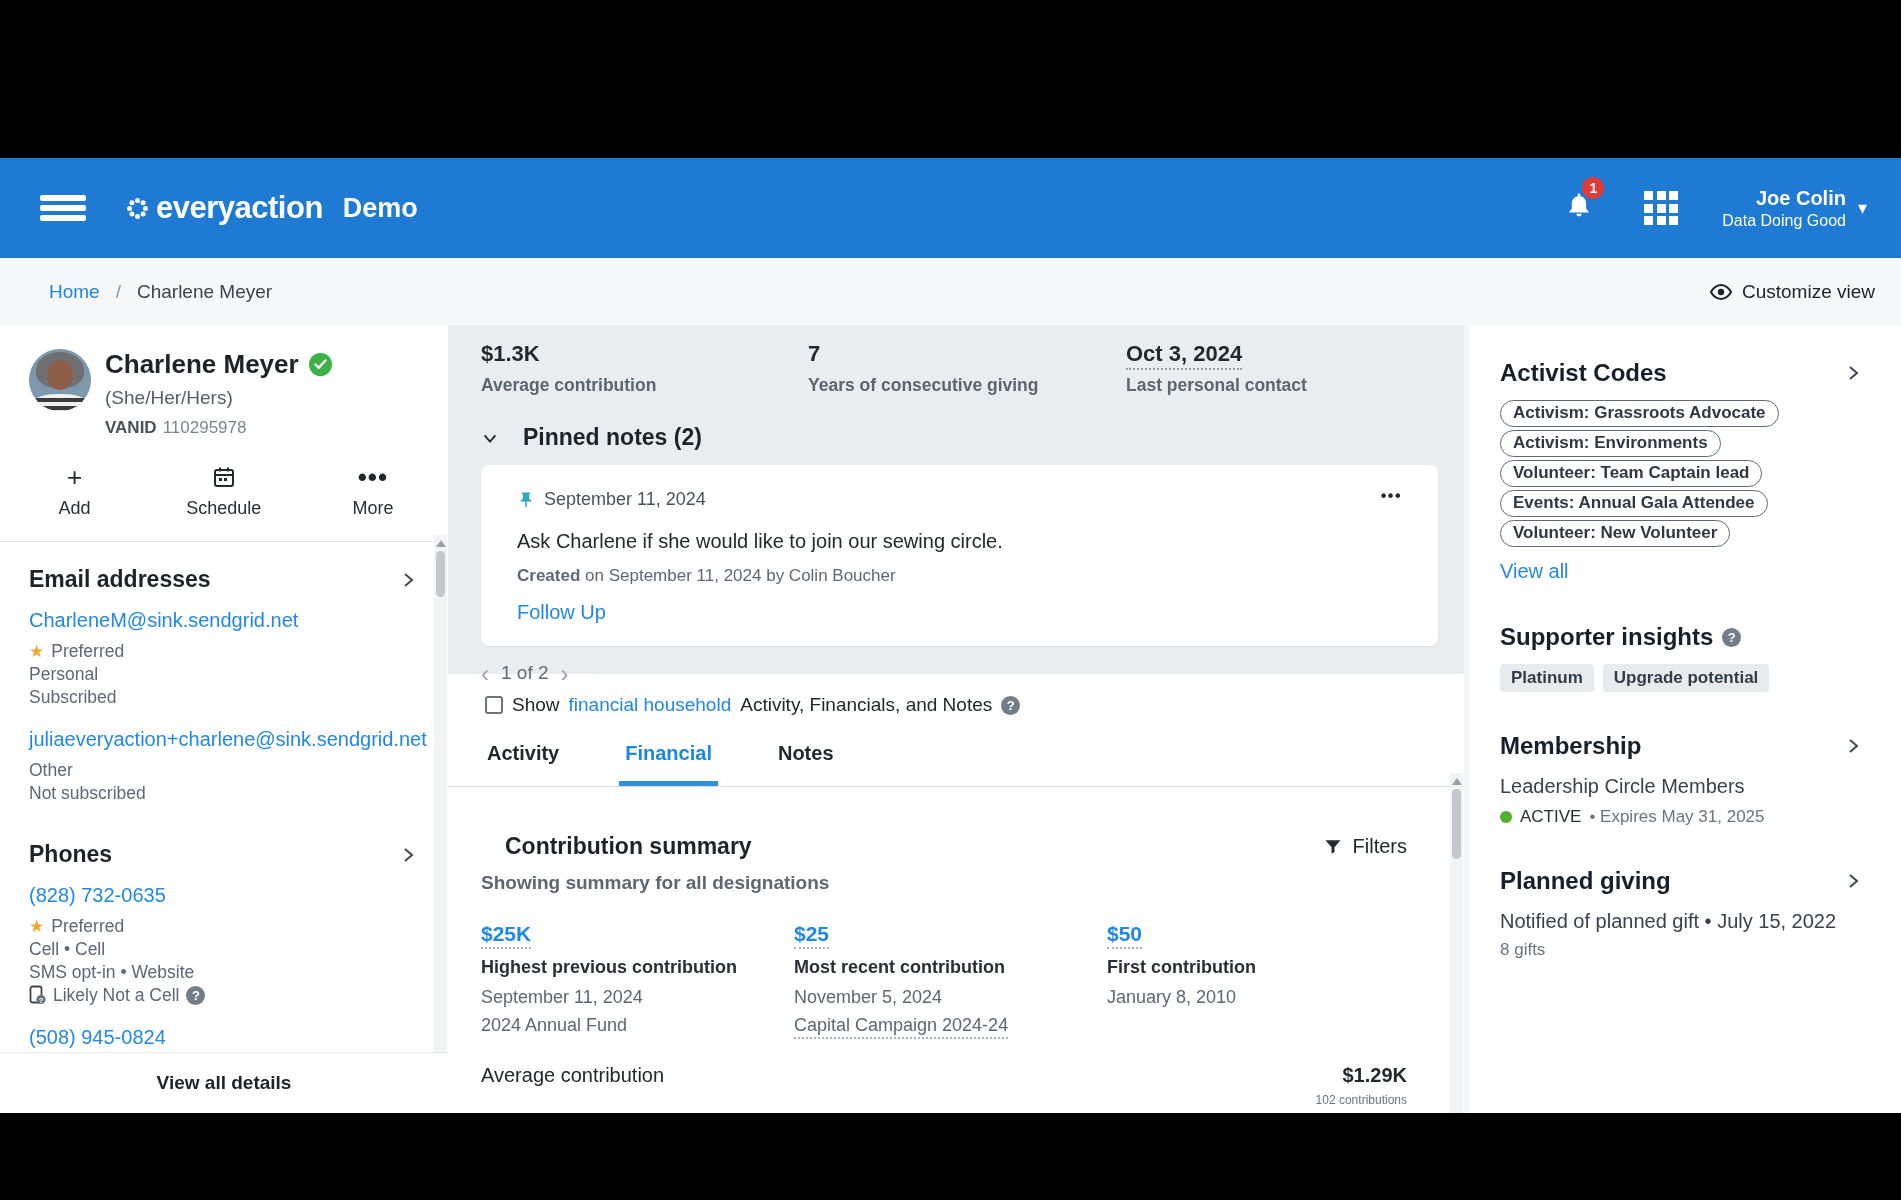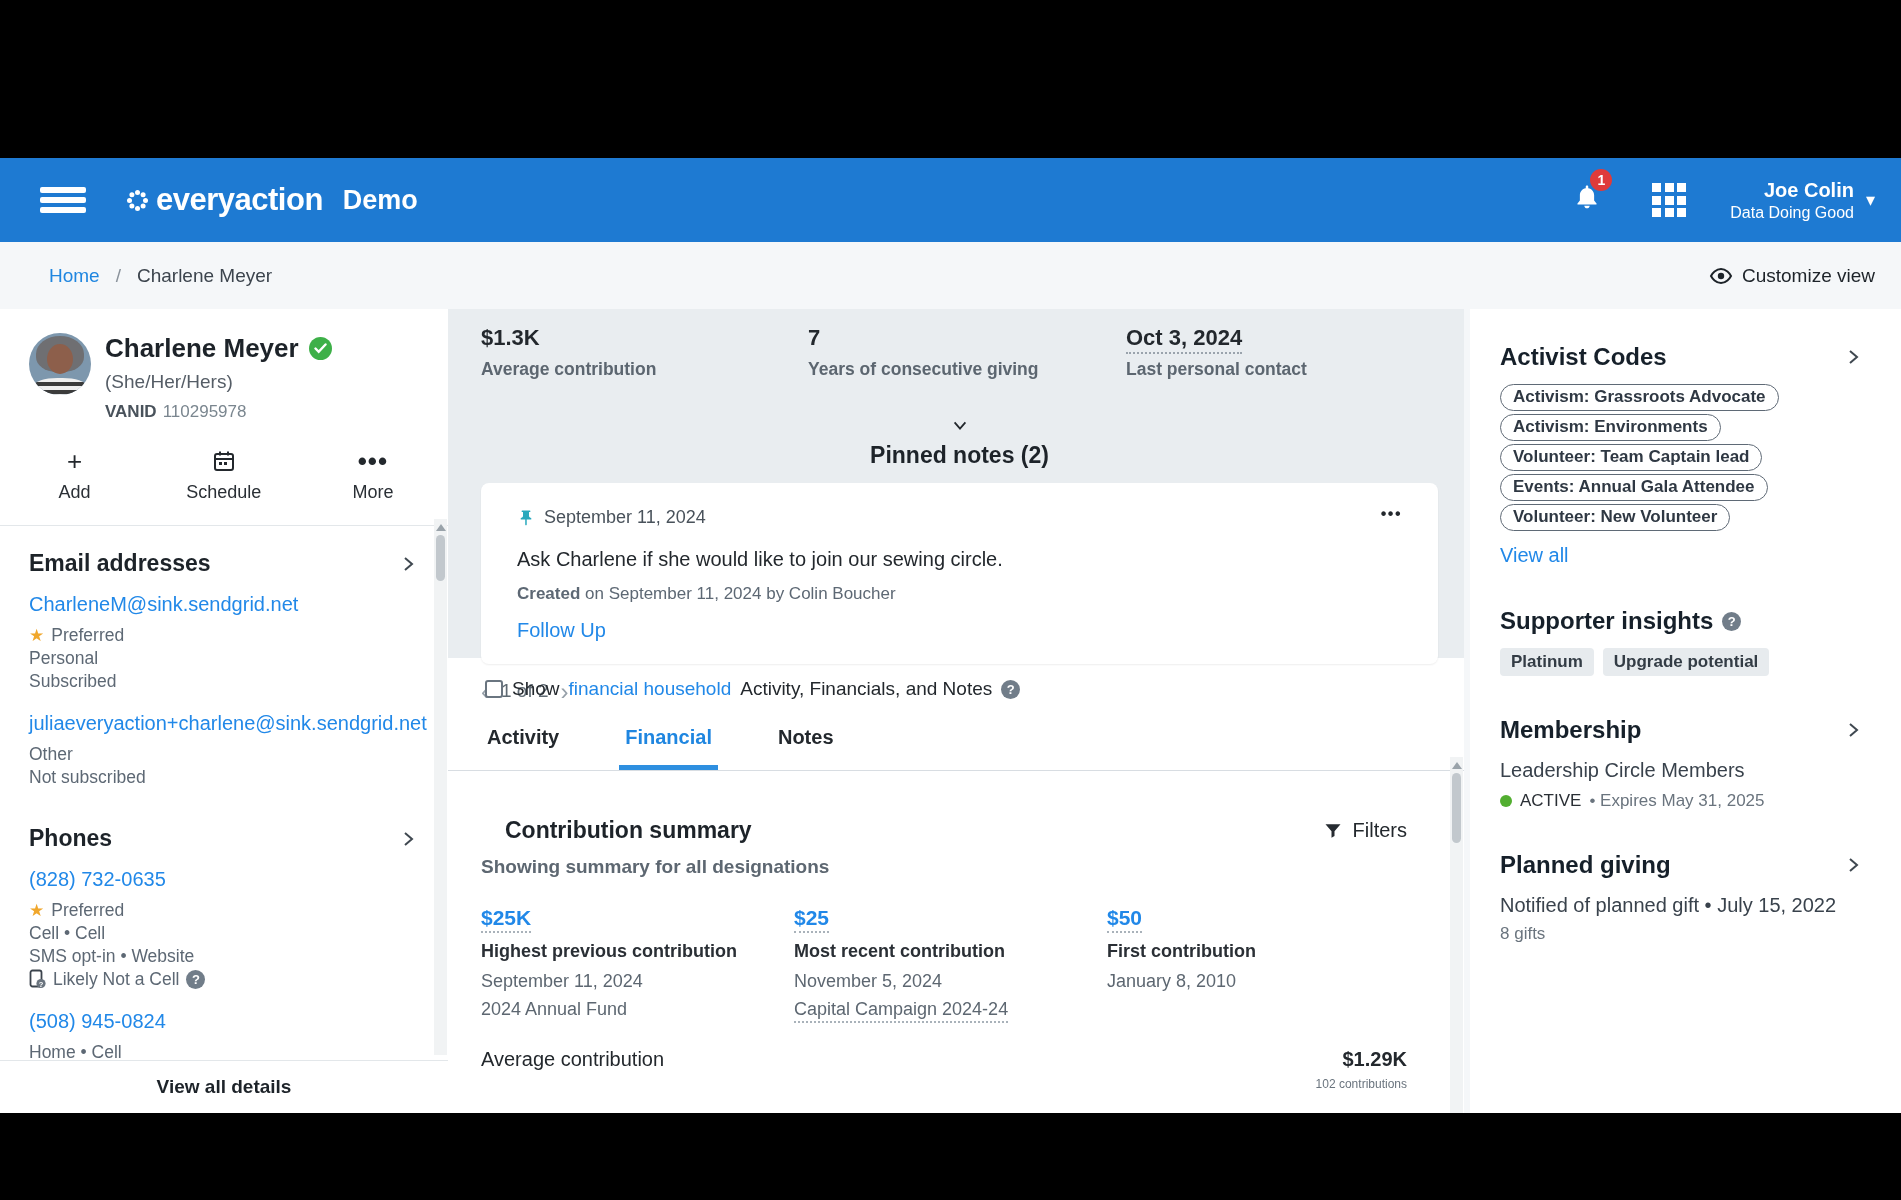--- a/index.html
+++ b/index.html
@@ -2,21 +2,21 @@
 <html><head>
 <meta charset="utf-8">
 <style>
   * { box-sizing: border-box; margin: 0; padding: 0; }
   html,body { width:1901px; height:1200px; background:#000; overflow:hidden;
     font-family:"Liberation Sans","DejaVu Sans",sans-serif; }
   .app { position:absolute; top:158px; left:0; width:1901px; height:955px;
     background:#f5f7f9; display:flex; flex-direction:column; }
 
   
-  .topbar { height:84px; background:#1e7ad2; display:flex; align-items:center; padding:0 26px 0 40px; flex-shrink:0; }
+  .topbar { height:100px; background:#1e7ad2; display:flex; align-items:center; padding:0 34px 0 40px; flex-shrink:0; }
   .hamburger { width:46px; height:34px; display:flex; flex-direction:column; justify-content:space-between; padding:4px 0; cursor:pointer; }
   .hamburger div { height:6px; background:#fff; border-radius:2px; }
   .logo-wrap { display:flex; align-items:center; margin-left:40px; }
   .logo-flower { position:relative; width:22px; height:22px; margin-right:8px; }
   .logo-flower span { position:absolute; left:8.5px; top:1px; width:5px; height:5px; border-radius:50%; background:#fff;
     box-shadow: 5.6px 2.3px 0 #fff, 8px 8px 0 #fff, 5.6px 13.6px 0 #fff, 0 16px 0 #fff,
                -5.6px 13.6px 0 #fff, -8px 8px 0 #fff, -5.6px 2.3px 0 #fff; }
   .logo-text { color:#fff; font-size:31px; font-weight:bold; letter-spacing:-0.5px; }
   .env-label { color:#fff; font-size:27px; font-weight:bold; margin-left:20px; }
   .top-right { margin-left:auto; display:flex; align-items:center; }
@@ -70,37 +70,37 @@
   .side-head { display:flex; align-items:center; justify-content:space-between; }
   .side-title { font-size:23px; font-weight:bold; color:#1d2329; }
   .chev { width:20px; height:20px; cursor:pointer; flex-shrink:0; }
   .side-link { display:block; color:#2188e8; font-size:20px; margin-top:16px; text-decoration:none; cursor:pointer; }
   .meta { font-size:17.5px; color:#5d6874; line-height:23px; }
   .meta.first { margin-top:8px; display:flex; align-items:center; gap:7px; }
   .star { color:#f0a72c; font-size:17px; }
   .flag-row { display:flex; align-items:center; gap:7px; }
   .qmark { width:19px; height:19px; border-radius:50%; background:#717d89; color:#fff; font-size:13px; font-weight:bold;
     display:inline-flex; align-items:center; justify-content:center; cursor:pointer; flex-shrink:0; }
-  .left-footer { position:absolute; bottom:0; left:0; right:0; height:53px; background:#fff; border-top:1px solid #e3e7ea;
+  .left-footer { position:absolute; bottom:0; left:0; right:0; height:61px; background:#fff; border-top:1px solid #e3e7ea;
     display:flex; align-items:center; justify-content:center; font-size:19px; font-weight:600; color:#1d2329; cursor:pointer; }
   .vscroll { position:absolute; width:13px; background:#f1f3f4; }
   .vscroll .arr { width:0; height:0; border-left:5px solid transparent; border-right:5px solid transparent;
     border-bottom:7px solid #9aa3aa; margin:5px auto 4px; }
   .vscroll .thumb { width:9px; margin:0 auto; background:#c2c8cd; border-radius:5px; cursor:pointer; }
   .left .vscroll { right:1px; top:210px; height:536px; }
   .left .vscroll .thumb { height:46px; }
 
   
   .main { width:1016px; background:#fff; position:relative; flex-shrink:0; overflow:hidden; }
   .gray-panel { background:#e9edf0; height:349px; padding:16px 26px 0 33px; }
   .stats { display:grid; grid-template-columns:327px 318px 1fr; }
   .stat-val { font-size:22px; font-weight:bold; color:#23282d; }
   .stat-val .dotted { border-bottom:2px dotted #9aa3ac; padding-bottom:2px; cursor:pointer; }
   .stat-lbl { font-size:17.5px; font-weight:bold; color:#5c6670; margin-top:8px; }
-  .pinned-head { margin-top:36px; display:flex; align-items:center; gap:8px; cursor:pointer;flex-direction:column; }
+  .pinned-head { margin-top:28px; display:flex; align-items:center; gap:24px; cursor:pointer; }
   .pinned-title { font-size:23px; font-weight:bold; color:#1d2329; }
   .note-card { margin-top:14px; background:#fff; border-radius:8px; box-shadow:0 1px 2px rgba(0,0,0,.07);
     padding:24px 36px 22px; position:relative; }
   .note-date { display:flex; align-items:center; gap:9px; font-size:18px; color:#49525b; }
   .note-body { margin-top:20px; font-size:20px; color:#23282d; }
   .note-created { margin-top:13px; font-size:17px; color:#5d6874; }
   .note-created b { font-weight:bold; }
   .note-action { display:inline-block; margin-top:15px; font-size:20px; color:#2188e8; cursor:pointer; }
   .note-menu { position:absolute; top:22px; right:36px; font-size:16px; font-weight:bold; letter-spacing:1.5px; color:#23282d; cursor:pointer; }
   .pager { margin-top:16px; display:flex; align-items:center; gap:12px; font-size:19px; color:#5f6a73; }

